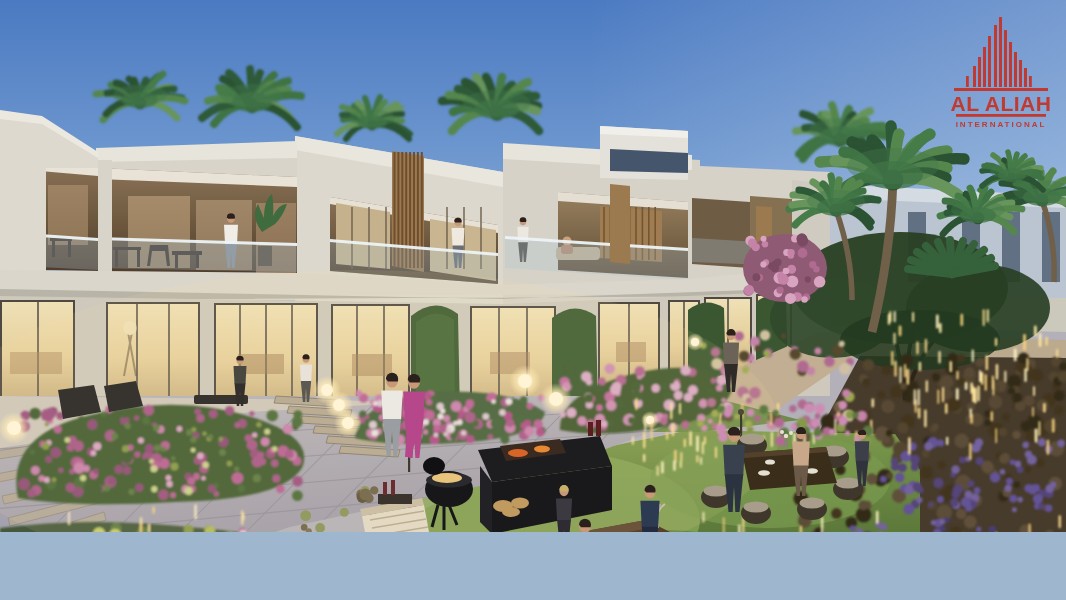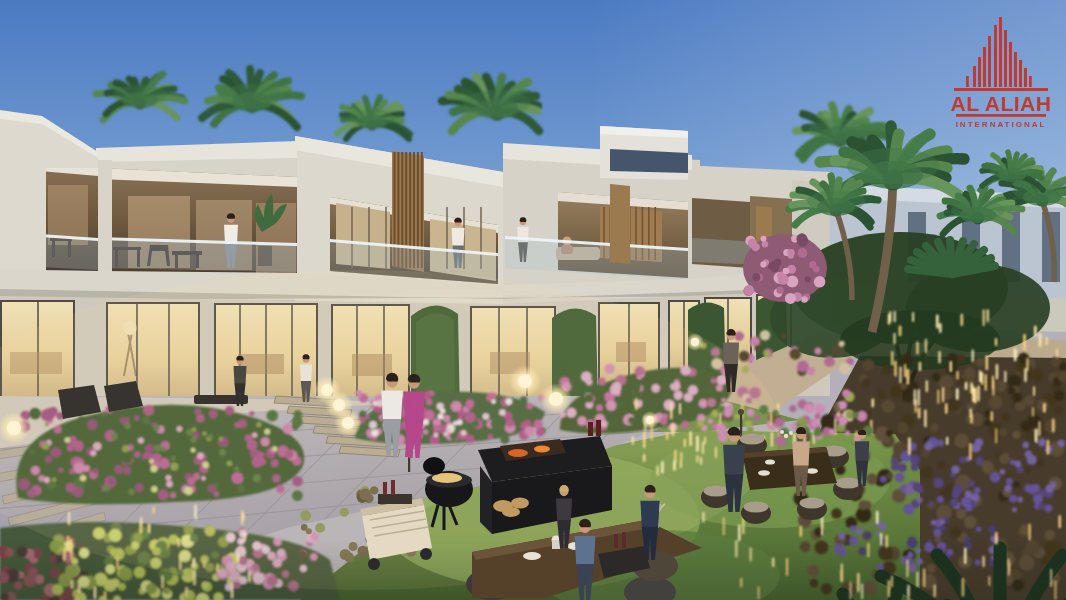--- a/index.html
+++ b/index.html
@@ -1,15 +1,15 @@
 <!DOCTYPE html>
 <html><head><meta charset="utf-8"><style>
 html,body{margin:0;padding:0;background:#9fb6cf;}
 body{font-family:"Liberation Sans",sans-serif;}
-#stage{position:relative;width:1066px;height:600px;overflow:hidden;}
+#stage{position:relative;width:1066px;height:532px;overflow:hidden;}
 </style></head><body>
 <div id="stage">
 <svg width="1066" height="600" viewBox="0 0 1066 600">
 <defs>
 <linearGradient id="sky" x1="0" y1="0" x2="0" y2="1">
  <stop offset="0" stop-color="#4b7ac2"></stop>
  <stop offset="0.4" stop-color="#6f98cf"></stop>
  <stop offset="0.75" stop-color="#9cbadb"></stop>
  <stop offset="1" stop-color="#c6d8e8"></stop>
 </linearGradient>

